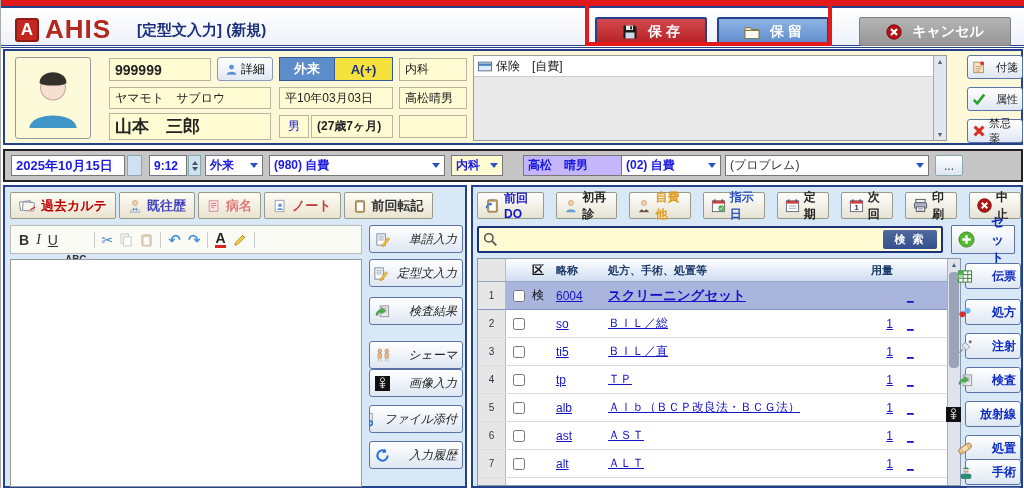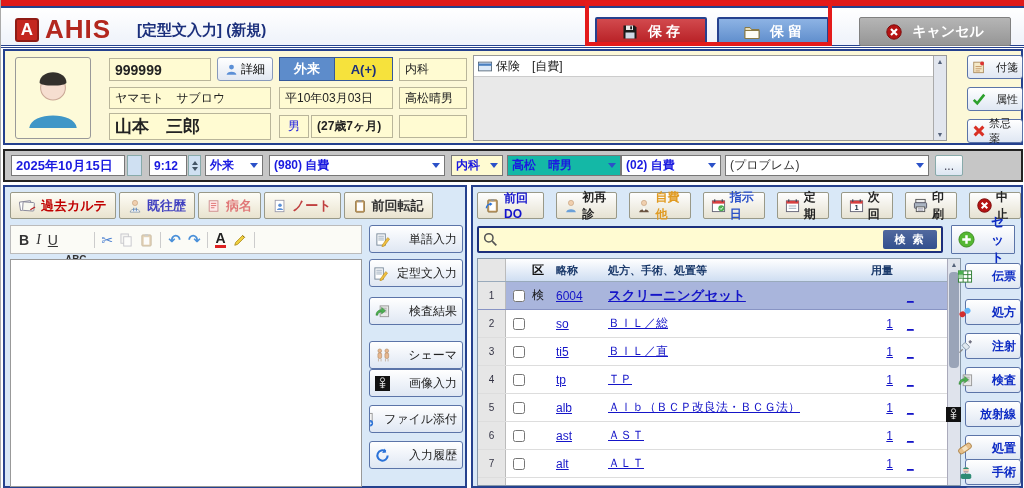--- a/index.html
+++ b/index.html
@@ -60,21 +60,21 @@
   .caret { width:0; height:0; border-left:4px solid transparent; border-right:4px solid transparent; border-top:5px solid #2b51c8; margin-left:4px; }
   #vb-date { left:6px; width:114px; font-size:13px; }
   #vb-cal { left:122px; width:15px; background:#cfe0f2; border:1px solid #8aa; cursor:pointer; }
   #vb-time { left:144px; width:38px; }
   #vb-spin { left:183px; width:13px; background:#cfe0f2; border:1px solid #8aa; flex-direction:column; justify-content:center; gap:2px; cursor:pointer; }
   .spin-up { width:0;height:0;border-left:3px solid transparent;border-right:3px solid transparent;border-bottom:4px solid #456; }
   .spin-dn { width:0;height:0;border-left:3px solid transparent;border-right:3px solid transparent;border-top:4px solid #456; }
   #vb-visit { left:200px; width:58px; }
   #vb-pay { left:264px; width:176px; }
   #vb-dept { left:446px; width:52px; background:#fffbd2; }
-  #vb-doc { left:502px; width:114px; background:#14b8a6; }
+  #vb-doc { left:518px; width:114px; background:#c4b5fd; }
   #vb-ins { left:616px; width:100px; }
   #vb-prob { left:720px; width:204px; color:#333; font-weight:normal; }
   #vb-more { left:930px; width:28px; background:linear-gradient(#fff,#dce6f2); border:1px solid #8aa; color:#445; justify-content:center; font-weight:normal; cursor:pointer; border-radius:2px; }
 
   
   #left-panel { position:absolute; left:2px; top:185px; width:464px; height:303px; background:#d9e8f7; border:2px solid #25418e; }
   #karte-tabs { position:absolute; left:5px; top:5px; display:flex; gap:3px; }
   .tabbtn { height:27px; background:linear-gradient(#fefdf6,#e9e3cf); border:1px solid #998; border-radius:2px;
             display:flex; align-items:center; gap:5px; padding:0 8px; font-size:13px; font-weight:bold; cursor:pointer; }
   #editor-toolbar { position:absolute; left:5px; top:38px; width:352px; height:29px; background:#fbfbf6; border:1px solid #bbb;
@@ -84,21 +84,21 @@
   .tbi.s { text-decoration:line-through; font-size:10px; font-weight:bold;margin-top:40px; }
   .tbi.fade { opacity:.45; }
   .tbsep { width:1px; height:16px; background:#ccc; }
   .arrow-ico { color:#4a90d9; font-size:15px; font-weight:bold; }
   .fontA { color:#222; font-weight:bold; border-bottom:3px solid #d22; line-height:13px; }
   #soap-editor { position:absolute; left:5px; top:72px; width:352px; height:228px; background:#fff; border:1px solid #999; resize:none;
                  font-family:"Liberation Sans",sans-serif; font-size:13px; padding:4px; }
   #left-side-btns { position:absolute; left:364px; top:38px; width:95px; }
   .side-btn { position:absolute; left:0; width:94px; height:28px; background:linear-gradient(#ffffff,#dfe7f3); border:1px solid #5b74a8;
               border-radius:3px; display:flex; align-items:center; justify-content:flex-end; gap:9px; padding:8px 5px; font-size:12px; color:#222;
-              cursor:pointer; white-space:nowrap; overflow:hidden; }
+              cursor:pointer; white-space:nowrap; overflow:hidden;font-style:italic; }
   .side-btn .ic { margin-right:auto; display:flex; }
 
   
   #right-panel { position:absolute; left:470px; top:185px; width:552px; height:303px; background:#d9e8f7; border:2px solid #25418e; }
   #order-toolbar { position:absolute; left:4px; top:5px; display:flex; gap:12px; }
   .otb { height:27px; background:linear-gradient(#fefefe,#e6e2d2); border:1px solid #998; border-radius:2px; display:flex; align-items:center; gap:4px;
          padding:0 7px; font-size:12px; font-weight:bold; cursor:pointer; }
   #search-row { position:absolute; left:4px; top:39px; width:466px; height:27px; background:#fffbd2; border:2px solid #1b2f7c; border-radius:2px;
                 display:flex; align-items:center; padding:0 4px; }
   #search-input { flex:1; background:transparent; border:none; outline:none; font-size:13px; font-family:"Liberation Sans",sans-serif; }

